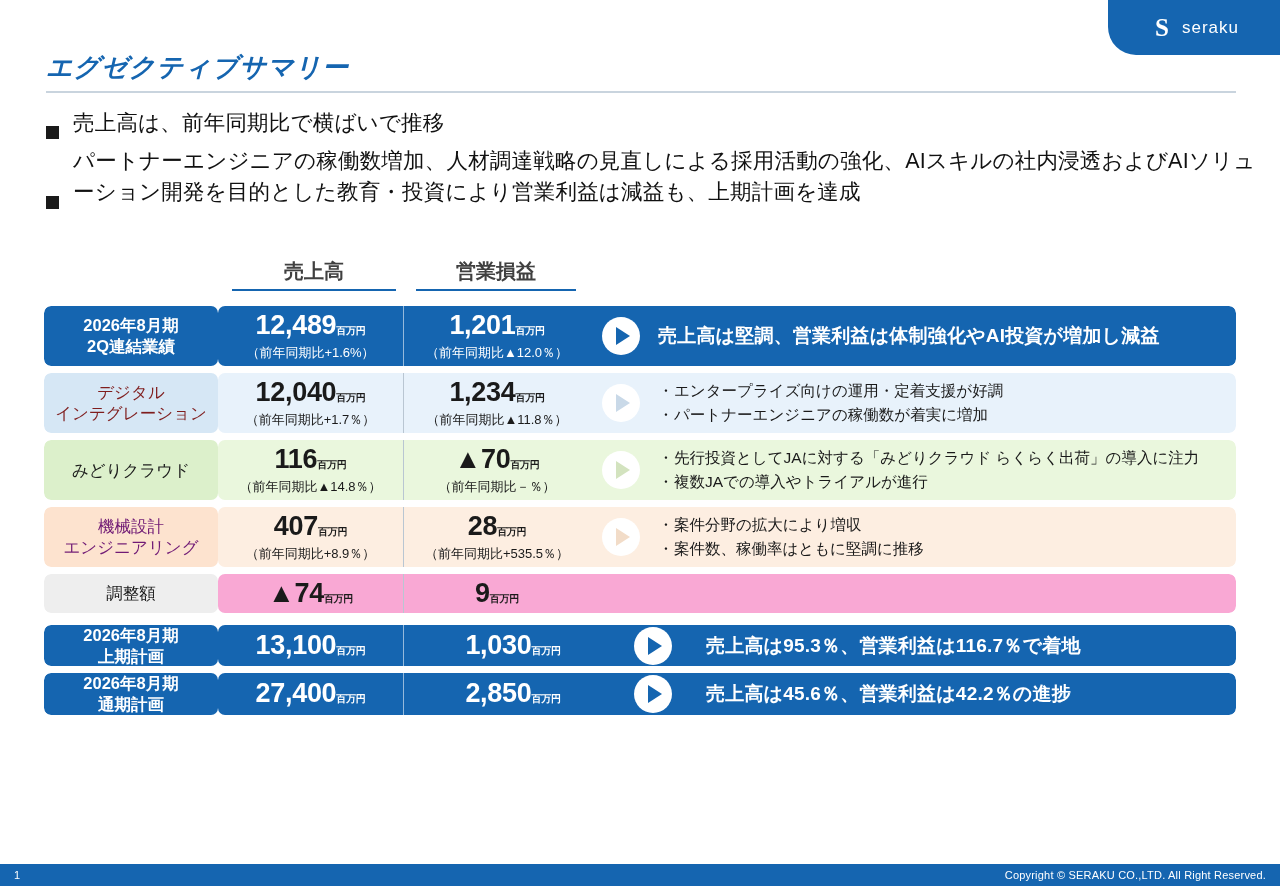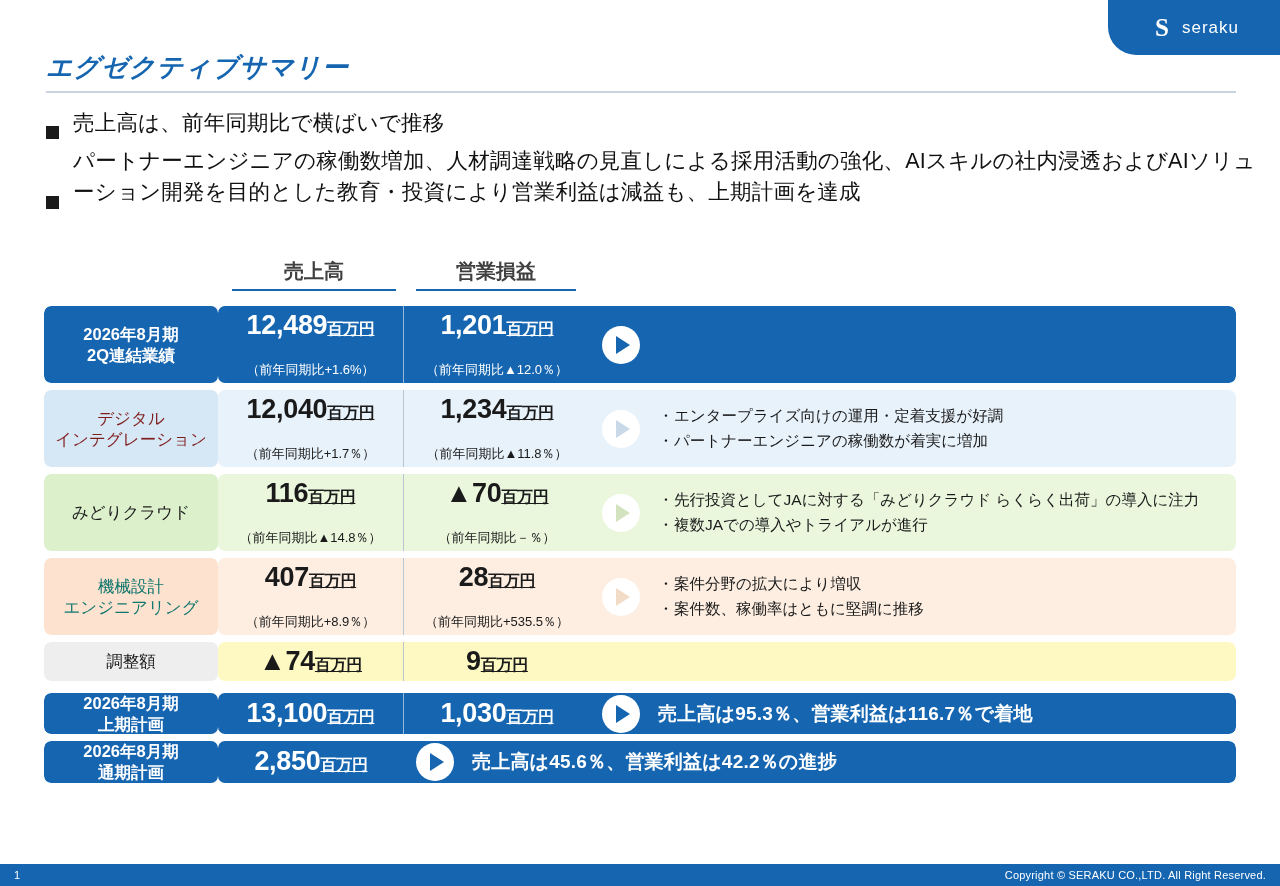--- a/index.html
+++ b/index.html
@@ -89,22 +89,22 @@
     border-radius: 7px;
   }
   .num-cell {
     width: 186px; flex: none;
     display: flex; flex-direction: column;
     align-items: center; justify-content: center;
     padding: 4px 0;
   }
   .num-cell.sep { border-right: 1.5px solid #b9c6d2; }
   .num-main { font-size: 27px; font-weight: bold; letter-spacing: -0.3px; white-space: nowrap; }
-  .num-main .unit { font-size: 16px; font-weight: bold; text-decoration: underline; }
-  .num-sub { font-size: 13px; margin-top: 20px; white-space: nowrap; }
+  .num-main .unit { font-size: 10px; font-weight: bold; }
+  .num-sub { font-size: 13px; margin-top: 3px; white-space: nowrap; }
   .arrow-cell {
     width: 62px; flex: none;
     display: flex; align-items: center; justify-content: center;
   }
   .arrow {
     width: 38px; height: 38px; border-radius: 50%;
     display: flex; align-items: center; justify-content: center;
   }
   .arrow svg { display: block; }
   .notes {
@@ -122,30 +122,30 @@
   .row.primary .arrow { background: #ffffff; }
 
   .row.blue .row-label { background: #d6e7f5; color: #7f1d1d; }
   .row.blue .row-body { background: #e8f2fb; }
   .row.blue .arrow { background: #ffffff; }
 
   .row.green .row-label { background: #dcf0cb; color: #1a1a1a; }
   .row.green .row-body { background: #eaf7dd; }
   .row.green .arrow { background: #ffffff; }
 
-  .row.orange .row-label { background: #fde3cf; color: #0f766e; }
+  .row.orange .row-label { background: #fde3cf; color: #701a75; }
   .row.orange .row-body { background: #fdeee1; }
   .row.orange .arrow { background: #ffffff; }
 
   .row.grey .row-label { background: #eeeeee; color: #1a1a1a; }
-  .row.grey .row-body { background: #fef9c3; }
+  .row.grey .row-body { background: #f9a8d4; }
 
   .row.plan { }
   .row.plan .row-label { background: #1565b0; color: #ffffff; font-weight: bold; }
-  .row.plan .row-body { background: #1565b0; color: #ffffff; }
+  .row.plan .row-body { background: #1565b0; color: #ffffff; gap: 16px; }
   .row.plan .num-cell.sep { border-right-color: rgba(255,255,255,.55); }
   .row.plan .arrow { background: #ffffff; }
 
   .gap-top { margin-top: 12px; }
 
   
   .footer {
     position: absolute; left: 0; bottom: 0; width: 100%; height: 22px;
     background: #1565b0;
     display: flex; align-items: center;
@@ -196,20 +196,23 @@
         <div class="num-main"><span>1,201</span><span class="unit">百万円</span></div>
         <div class="num-sub">（前年同期比▲12.0％）</div>
       </div>
       <div class="arrow-cell">
         <span class="arrow">
           <svg width="38" height="38" viewBox="0 0 38 38">
               <polygon points="14,10 28,19 14,28" fill="#1565b0"></polygon>
             </svg>
         </span>
       </div>
+      <div class="notes">
+        <div class="headline">売上高は堅調、営業利益は体制強化やAI投資が増加し減益</div>
+      </div>
     </div>
   </div>
 
   <div class="row blue">
     <div class="row-label">デジタル<br>インテグレーション</div>
     <div class="row-body">
       <div class="num-cell sep">
         <div class="num-main"><span>12,040</span><span class="unit">百万円</span></div>
         <div class="num-sub">（前年同期比+1.7％）</div>
       </div>
@@ -331,20 +334,23 @@
       </div>
       <div class="notes">
         <div class="headline">売上高は95.3％、営業利益は116.7％で着地</div>
       </div>
     </div>
   </div>
 
   <div class="row plan">
     <div class="row-label">2026年8月期<br>通期計画</div>
     <div class="row-body">
+      <div class="num-cell sep">
+        <div class="num-main"><span>27,400</span><span class="unit">百万円</span></div>
+      </div>
       <div class="num-cell">
         <div class="num-main"><span>2,850</span><span class="unit">百万円</span></div>
       </div>
       <div class="arrow-cell">
         <span class="arrow">
           <svg width="38" height="38" viewBox="0 0 38 38">
               <polygon points="14,10 28,19 14,28" fill="#1565b0"></polygon>
             </svg>
         </span>
       </div>

